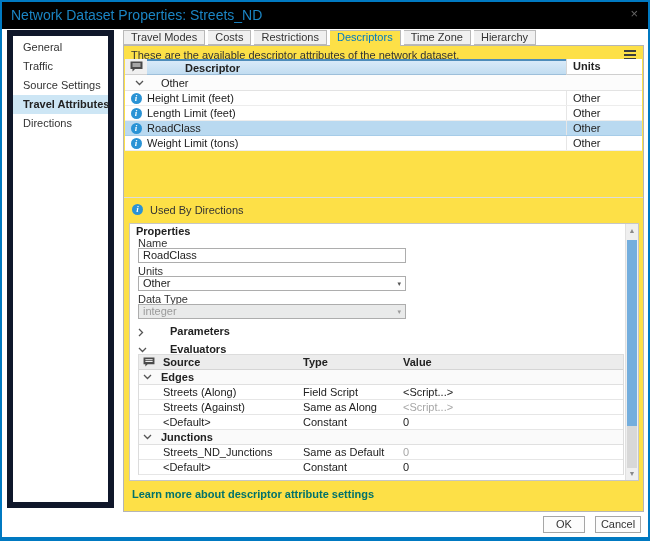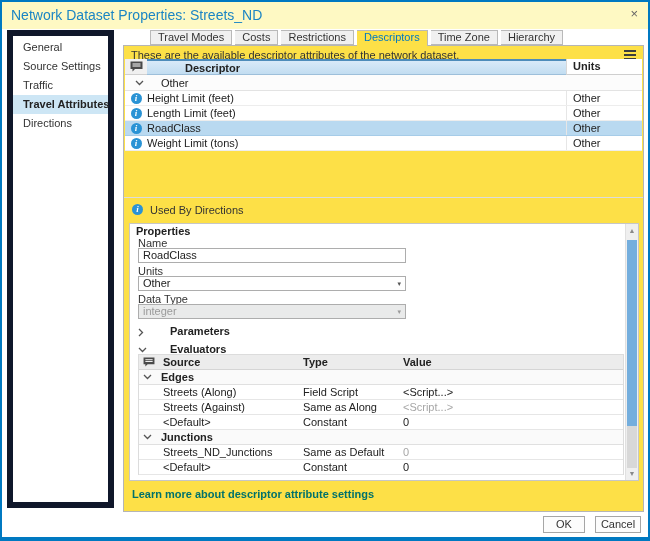--- a/index.html
+++ b/index.html
@@ -3,33 +3,33 @@
 <meta charset="utf-8">
 <style>
   * { margin:0; padding:0; box-sizing:border-box; }
   html,body { background:#fff; font-family:"Liberation Sans", sans-serif; }
   .dialog{
     position:relative; width:650px; height:541px; background:#fff;
     border:2px solid #0079c1; border-bottom-width:4px; overflow:hidden;
     font-size:11px; color:#333;
   }
   
-  .titlebar{ position:absolute; left:0; right:0; top:0; height:27px; background:#fef9c3; }
+  .titlebar{ position:absolute; left:0; right:0; top:0; height:27px; background:#000000; }
   .title{ position:absolute; left:9px; top:5px; font-size:14px; color:#1b85c4; white-space:nowrap; }
   .close-btn{ position:absolute; right:10px; top:5px; font-size:13px; color:#666; cursor:pointer; line-height:14px; }
   
   .sidebar{ position:absolute; left:5px; top:28px; width:107px; height:478px;
     border:6px solid #0f172a; background:#fff; padding-top:2px; }
   .side-item{ height:19px; line-height:19px; padding-left:10px; color:#333; cursor:pointer; white-space:nowrap; }
   .side-item.sel{ background:#cde6f5; font-weight:bold; color:#222; }
   
   .tabs{ position:absolute; left:121px; top:28px; height:16px; white-space:nowrap; }
   .tab{ display:inline-block; vertical-align:top; height:15px; line-height:13px; padding:0 7px;
     background:#f0f0f0; border:1px solid #b9b9b9; border-left-width:0; color:#333; cursor:pointer; position:relative; }
-  .tab:first-child{ border-left-width:1px;margin-left:27px; }
+  .tab:first-child{ border-left-width:1px; }
   .tab.sel{ background:#fde047; color:#0079c1; height:16px; border-bottom:none; z-index:3; }
   
   .tabpage{ position:absolute; left:121px; top:43px; width:521px; height:467px;
     border:1px solid #b5b5b5; background:#fde047; }
   .desc-text{ position:absolute; left:7px; top:3px; color:#333; }
   .menu-icon{ position:absolute; right:7px; top:4px; width:12px; cursor:pointer; }
   .menu-icon div{ height:2px; background:#3c3c3c; margin-bottom:2px; }
   
   .dtable{ position:absolute; left:1px; right:1px; top:13px; }
   .drow{ display:flex; height:15px; line-height:15px; border-bottom:1px solid #ededed; background:#fff; }
@@ -99,22 +99,22 @@
 
 <div class="dialog">
 
   <div class="titlebar">
     <span class="title">Network Dataset Properties: Streets_ND</span>
     <span class="close-btn">×</span>
   </div>
 
   <div class="sidebar">
     <div class="side-item">General</div>
+    <div class="side-item">Traffic</div>
     <div class="side-item">Source Settings</div>
-    <div class="side-item">Traffic</div>
     <div class="side-item sel">Travel Attributes</div>
     <div class="side-item">Directions</div>
   </div>
 
   <div class="tabs">
     <div class="tab">Travel Modes</div>
     <div class="tab">Costs</div>
     <div class="tab">Restrictions</div>
     <div class="tab sel">Descriptors</div>
     <div class="tab">Time Zone</div>

